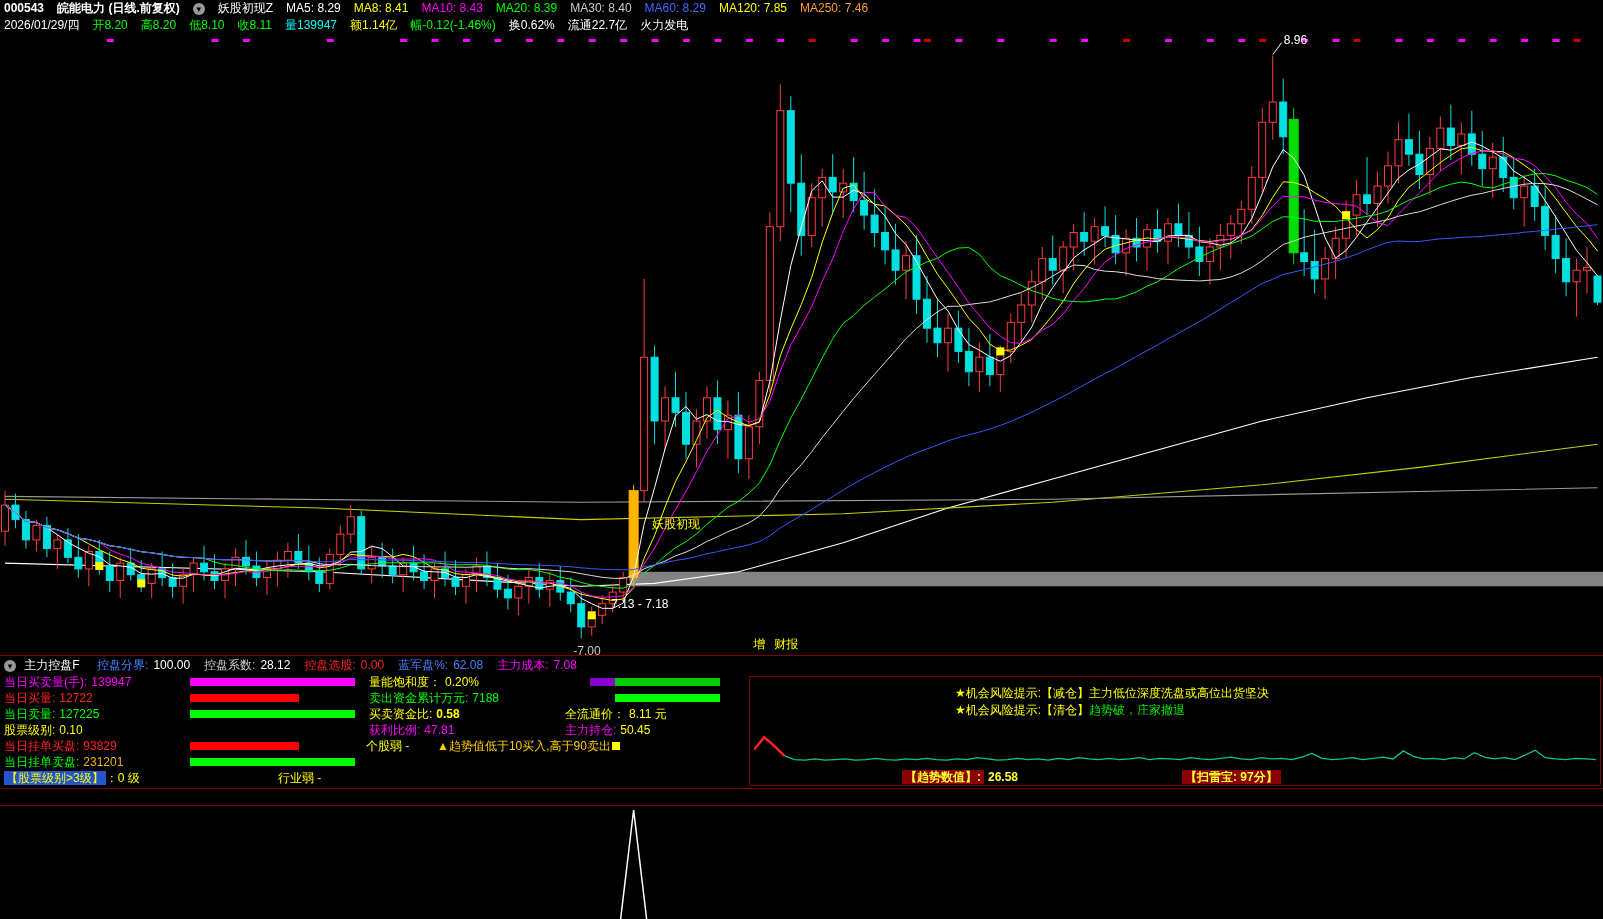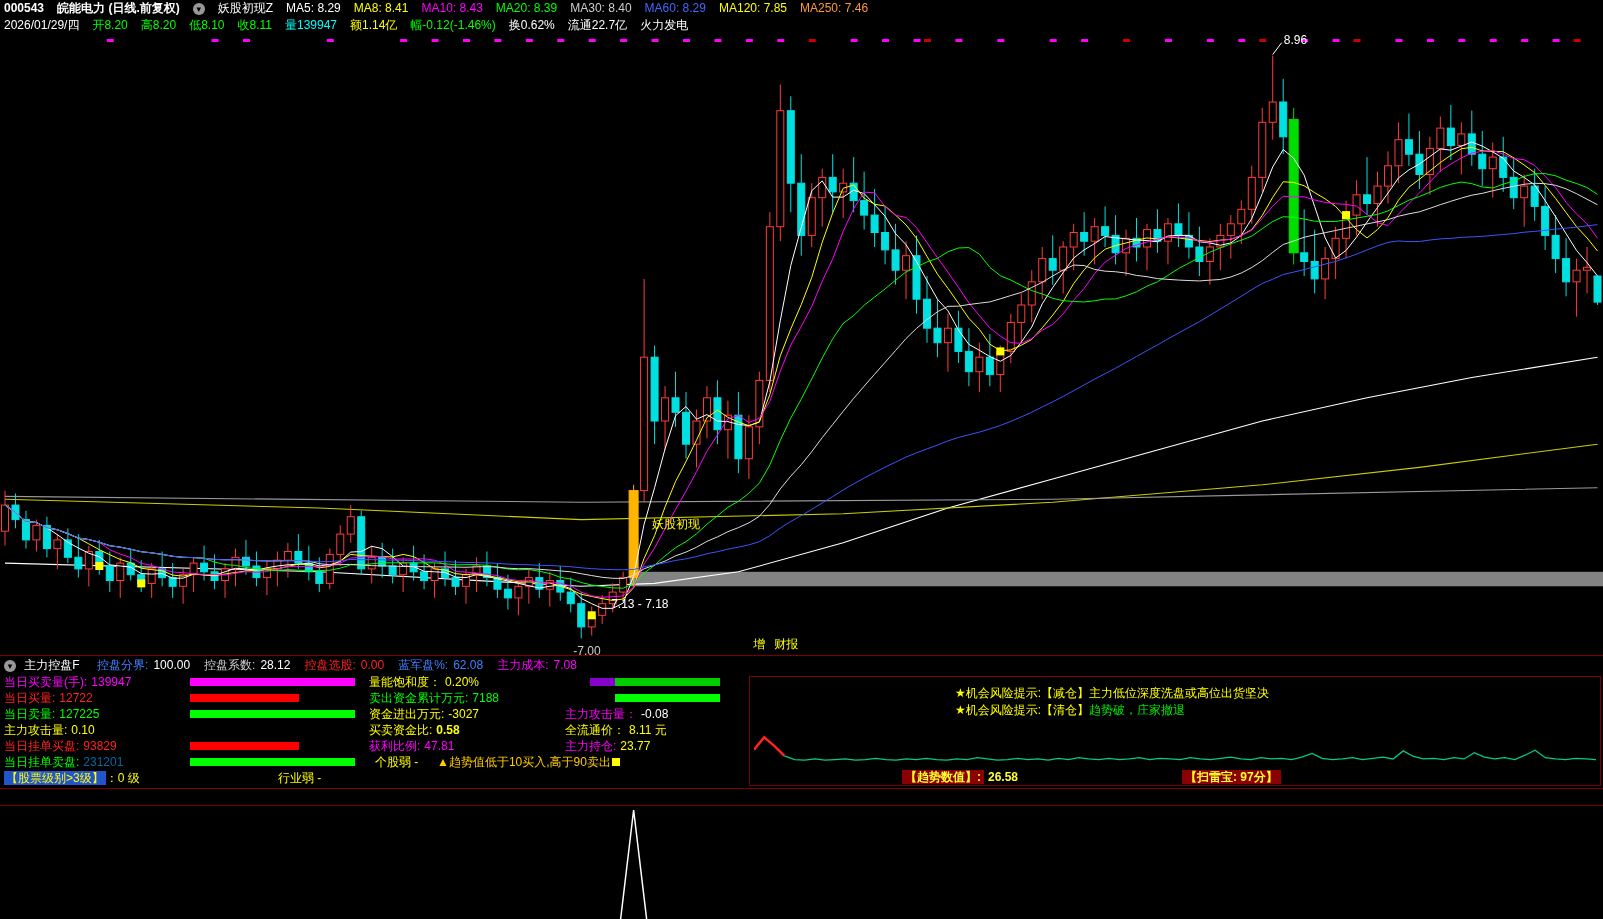--- a/index.html
+++ b/index.html
@@ -580,33 +580,32 @@
     <span class="circle-icon">▾</span>
     <span>主力控盘F</span>
     <span id="p1items"><span class="hlab" style="color: rgb(64, 128, 255);">控盘分界:</span><span class="hval" style="color: rgb(255, 255, 255);">100.00</span><span class="hlab" style="color: rgb(204, 204, 204);">控盘系数:</span><span class="hval" style="color: rgb(255, 255, 255);">28.12</span><span class="hlab" style="color: rgb(255, 34, 34);">控盘选股:</span><span class="hval" style="color: rgb(255, 34, 34);">0.00</span><span class="hlab" style="color: rgb(64, 128, 255);">蓝军盘%:</span><span class="hval" style="color: rgb(64, 128, 255);">62.08</span><span class="hlab" style="color: rgb(255, 0, 255);">主力成本:</span><span class="hval" style="color: rgb(255, 0, 255);">7.08</span></span>
   </div>
 
   <div class="p1body">
     <div class="colL" id="colL">
         <div class="prow"><span style="color: rgb(255, 0, 255);">当日买卖量(手):</span><span style="color: rgb(255, 0, 255); margin-left: 4px;">139947</span><div class="bar" style="left: 190px; width: 165px; background: rgb(255, 0, 255);"></div></div>
         <div class="prow"><span style="color: rgb(255, 34, 34);">当日买量:</span><span style="color: rgb(255, 34, 34); margin-left: 4px;">12722</span><div class="bar" style="left: 190px; width: 108.9px; background: rgb(255, 0, 0);"></div></div>
         <div class="prow"><span style="color: rgb(0, 255, 0);">当日卖量:</span><span style="color: rgb(0, 255, 0); margin-left: 4px;">127225</span><div class="bar" style="left: 190px; width: 165px; background: rgb(0, 255, 0);"></div></div>
-        <div class="prow"><span style="color: rgb(255, 255, 0);">主力攻击量:</span><span style="color: rgb(255, 255, 0); margin-left: 4px;">0.10</span></div>
+        <div class="prow"><span style="color: rgb(255, 255, 0);">股票级别:</span><span style="color: rgb(255, 255, 0); margin-left: 4px;">0.10</span></div>
         <div class="prow"><span style="color: rgb(255, 34, 34);">当日挂单买盘:</span><span style="color: rgb(255, 34, 34); margin-left: 4px;">93829</span><div class="bar" style="left: 190px; width: 108.9px; background: rgb(255, 0, 0);"></div></div>
-        <div class="prow"><span style="color: rgb(0, 255, 0);">当日挂单卖盘:</span><span style="color: #0369a1; margin-left: 4px;">231201</span><div class="bar" style="left: 190px; width: 165px; background: rgb(0, 255, 0);"></div></div>
+        <div class="prow"><span style="color: rgb(0, 255, 0);">当日挂单卖盘:</span><span style="color: #eab308; margin-left: 4px;">231201</span><div class="bar" style="left: 190px; width: 165px; background: rgb(0, 255, 0);"></div></div>
         <div class="prow"><span class="chipblue">【股票级别&gt;3级】</span><span class="yellow">：0 级</span><span class="yellow" style="position: absolute; left: 278px;">行业弱 -</span></div>
       </div>
     <div class="colM" id="colM">
         <div class="prow"><span style="color: rgb(255, 255, 0);">量能饱和度：</span><span style="color: rgb(255, 255, 0); margin-left: 4px;">0.20%</span><div class="bar" style="left: 225px; width: 25px; background: rgb(136, 0, 204);"></div><div class="bar" style="left: 250px; width: 105px; background: rgb(0, 204, 0);"></div></div>
         <div class="prow"><span style="color: rgb(0, 255, 0);">卖出资金累计万元:</span><span style="color: rgb(0, 255, 0); margin-left: 4px;">7188</span><div class="bar" style="left: 250px; width: 105px; background: rgb(0, 255, 0);"></div></div>
-        <div class="prow"><span style="color: rgb(255, 255, 0);">资金进出万元:</span><span style="color: rgb(255, 255, 0); margin-left: 4px;">-3027</span><span class="midright" style="left: 200px;"><span style="color: rgb(255, 0, 255);">主力攻击量：</span><span style="color: rgb(255, 255, 255); margin-left: 4px;">-0.08</span></span></div>
         <div class="prow"><span style="color: rgb(255, 255, 0);">买卖资金比:</span><span style="color: rgb(255, 255, 0); margin-left: 4px; font-weight: bold;">0.58</span><span class="midright" style="left: 200px;"><span style="color: rgb(255, 255, 0);">全流通价：</span><span style="color: rgb(255, 255, 0); margin-left: 4px;">8.11 元</span></span></div>
-        <div class="prow"><span style="color: rgb(255, 0, 255);">获利比例:</span><span style="color: rgb(255, 0, 255); margin-left: 4px;">47.81</span><span class="midright" style="left: 200px;"><span style="color: rgb(255, 0, 255);">主力持仓:</span><span style="color: rgb(255, 255, 0); margin-left: 4px;">23.77</span></span></div>
+        <div class="prow"><span style="color: rgb(255, 0, 255);">获利比例:</span><span style="color: rgb(255, 0, 255); margin-left: 4px;">47.81</span><span class="midright" style="left: 200px;"><span style="color: rgb(255, 0, 255);">主力持仓:</span><span style="color: rgb(255, 255, 0); margin-left: 4px;">50.45</span></span></div>
         <div class="prow">
-          <span class="yellow" style="position: absolute; left: 10px;">个股弱 -</span>
+          <span class="yellow" style="position: absolute; left: 1px;">个股弱 -</span>
           <span style="position: absolute; left: 72px; color: rgb(255, 204, 0);">▲趋势值低于10买入,高于90卖出</span>
           <span class="sq" style="left: 247px;"></span>
         </div>
       </div>
     <div class="rightbox">
       <div class="alert a1">
         <span>★机会风险提示:</span><span>【减仓】</span><span>主力低位深度洗盘或高位出货坚决</span>
       </div>
       <div class="alert a2">
         <span>★机会风险提示:</span><span>【清仓】</span><span class="green">趋势破，庄家撤退</span>

